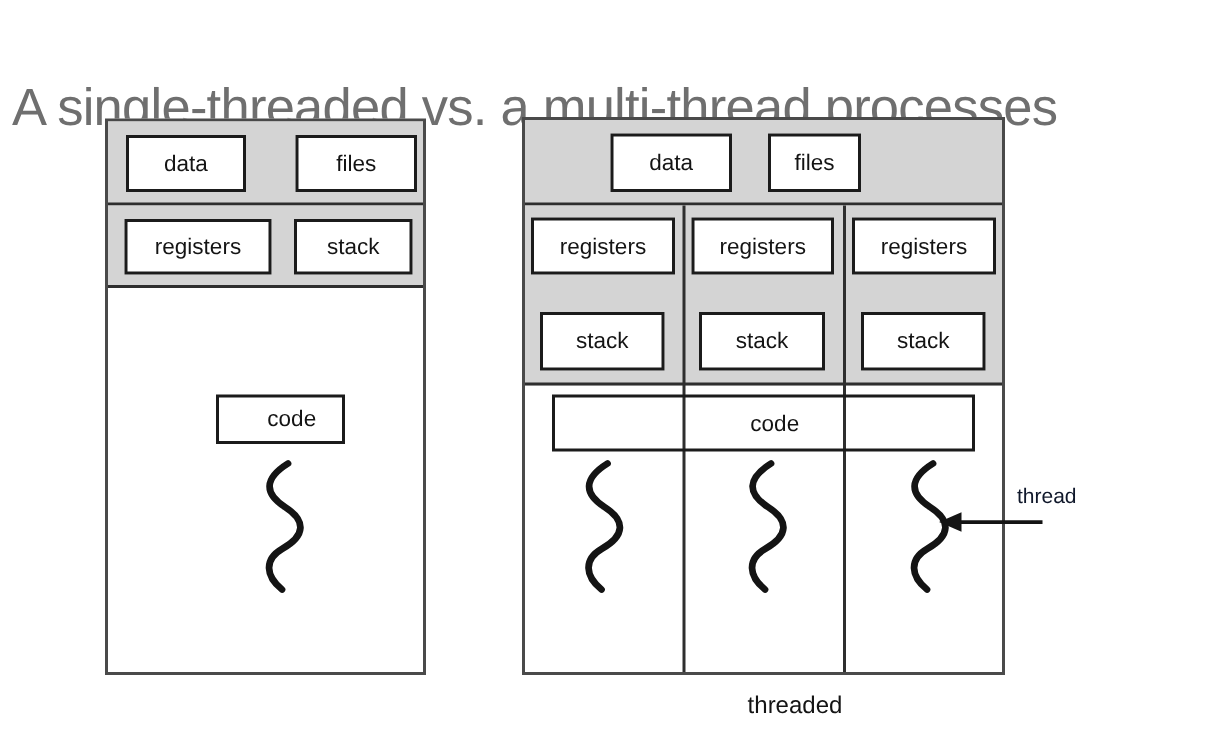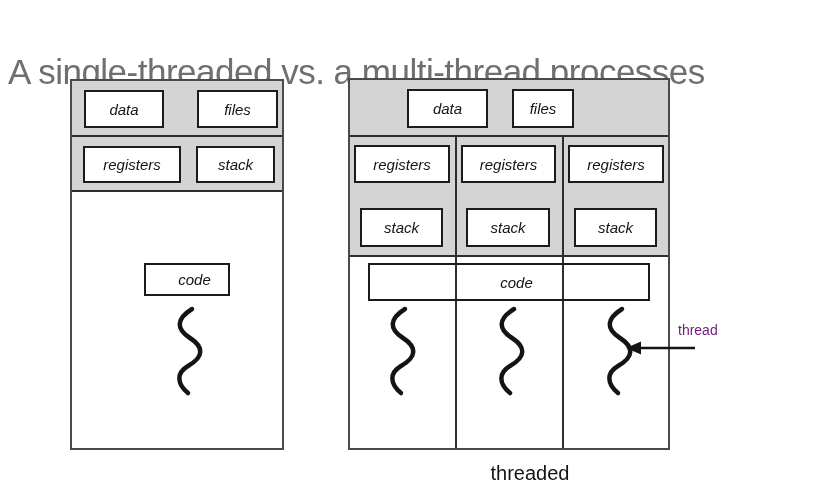--- a/index.html
+++ b/index.html
@@ -44,33 +44,32 @@
   .vline-1 { left:105px; }
   .vline-2 { left:212px; }
 
   .cell {
     position:absolute;
     background:#ffffff;
     border:2px solid #1b1b1b;
     display:flex; align-items:center; justify-content:center;
     font-size:15px; color:#141414;
     line-height:1;
-    font-style:italic;
   }
   .code-box { background:transparent;padding-left:15px; }
 
   .squiggle { position:absolute; }
   .arrow-svg { position:absolute; left:626px; top:339px; }
   .thread-label {
     position:absolute; left:678px; top:322px;
-    font-size:14px; color:#701a75;
+    font-size:14px; color:#0f172a;
   }
   .caption {
     position:absolute; left:460px; top:462px; width:140px;
-    text-align:center; font-size:20px; color:#141414;
+    text-align:center; font-size:16px; color:#141414;
   }
 </style>
 </head>
 <body>
 
 <div class="canvas">
 
   <div class="title">A single-threaded vs. a multi-thread processes</div>
 
   <div class="proc proc-single">

